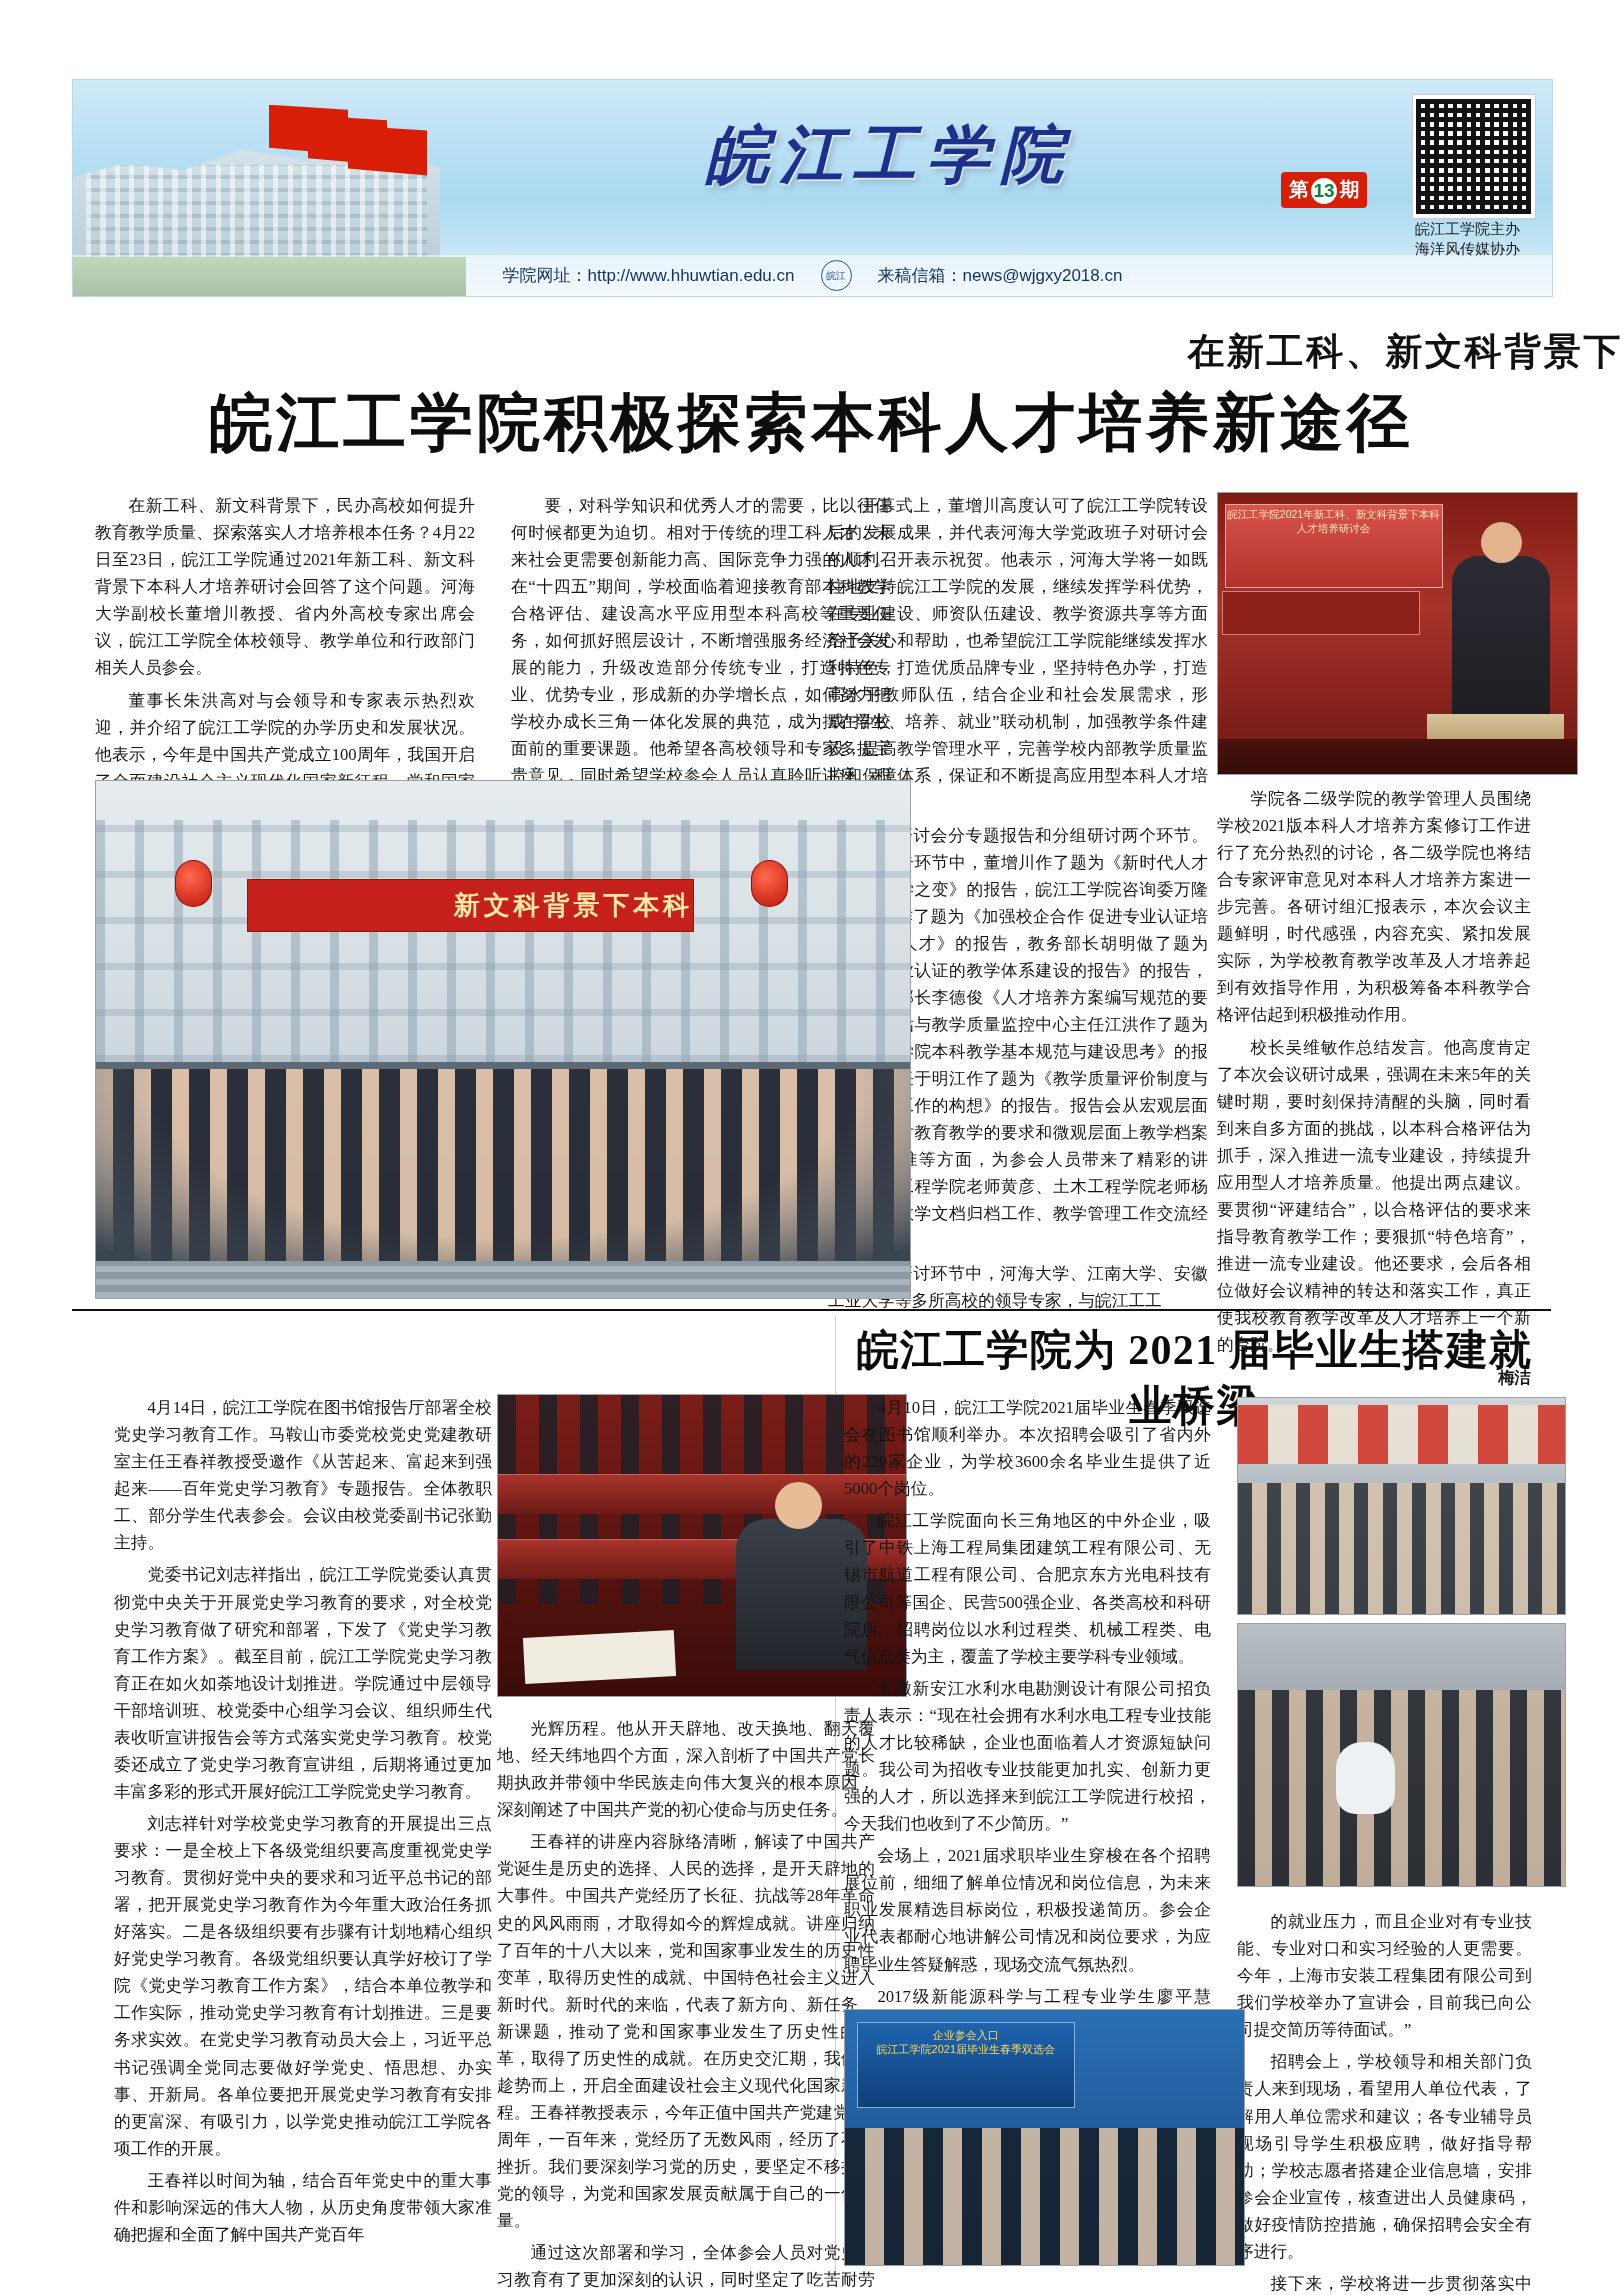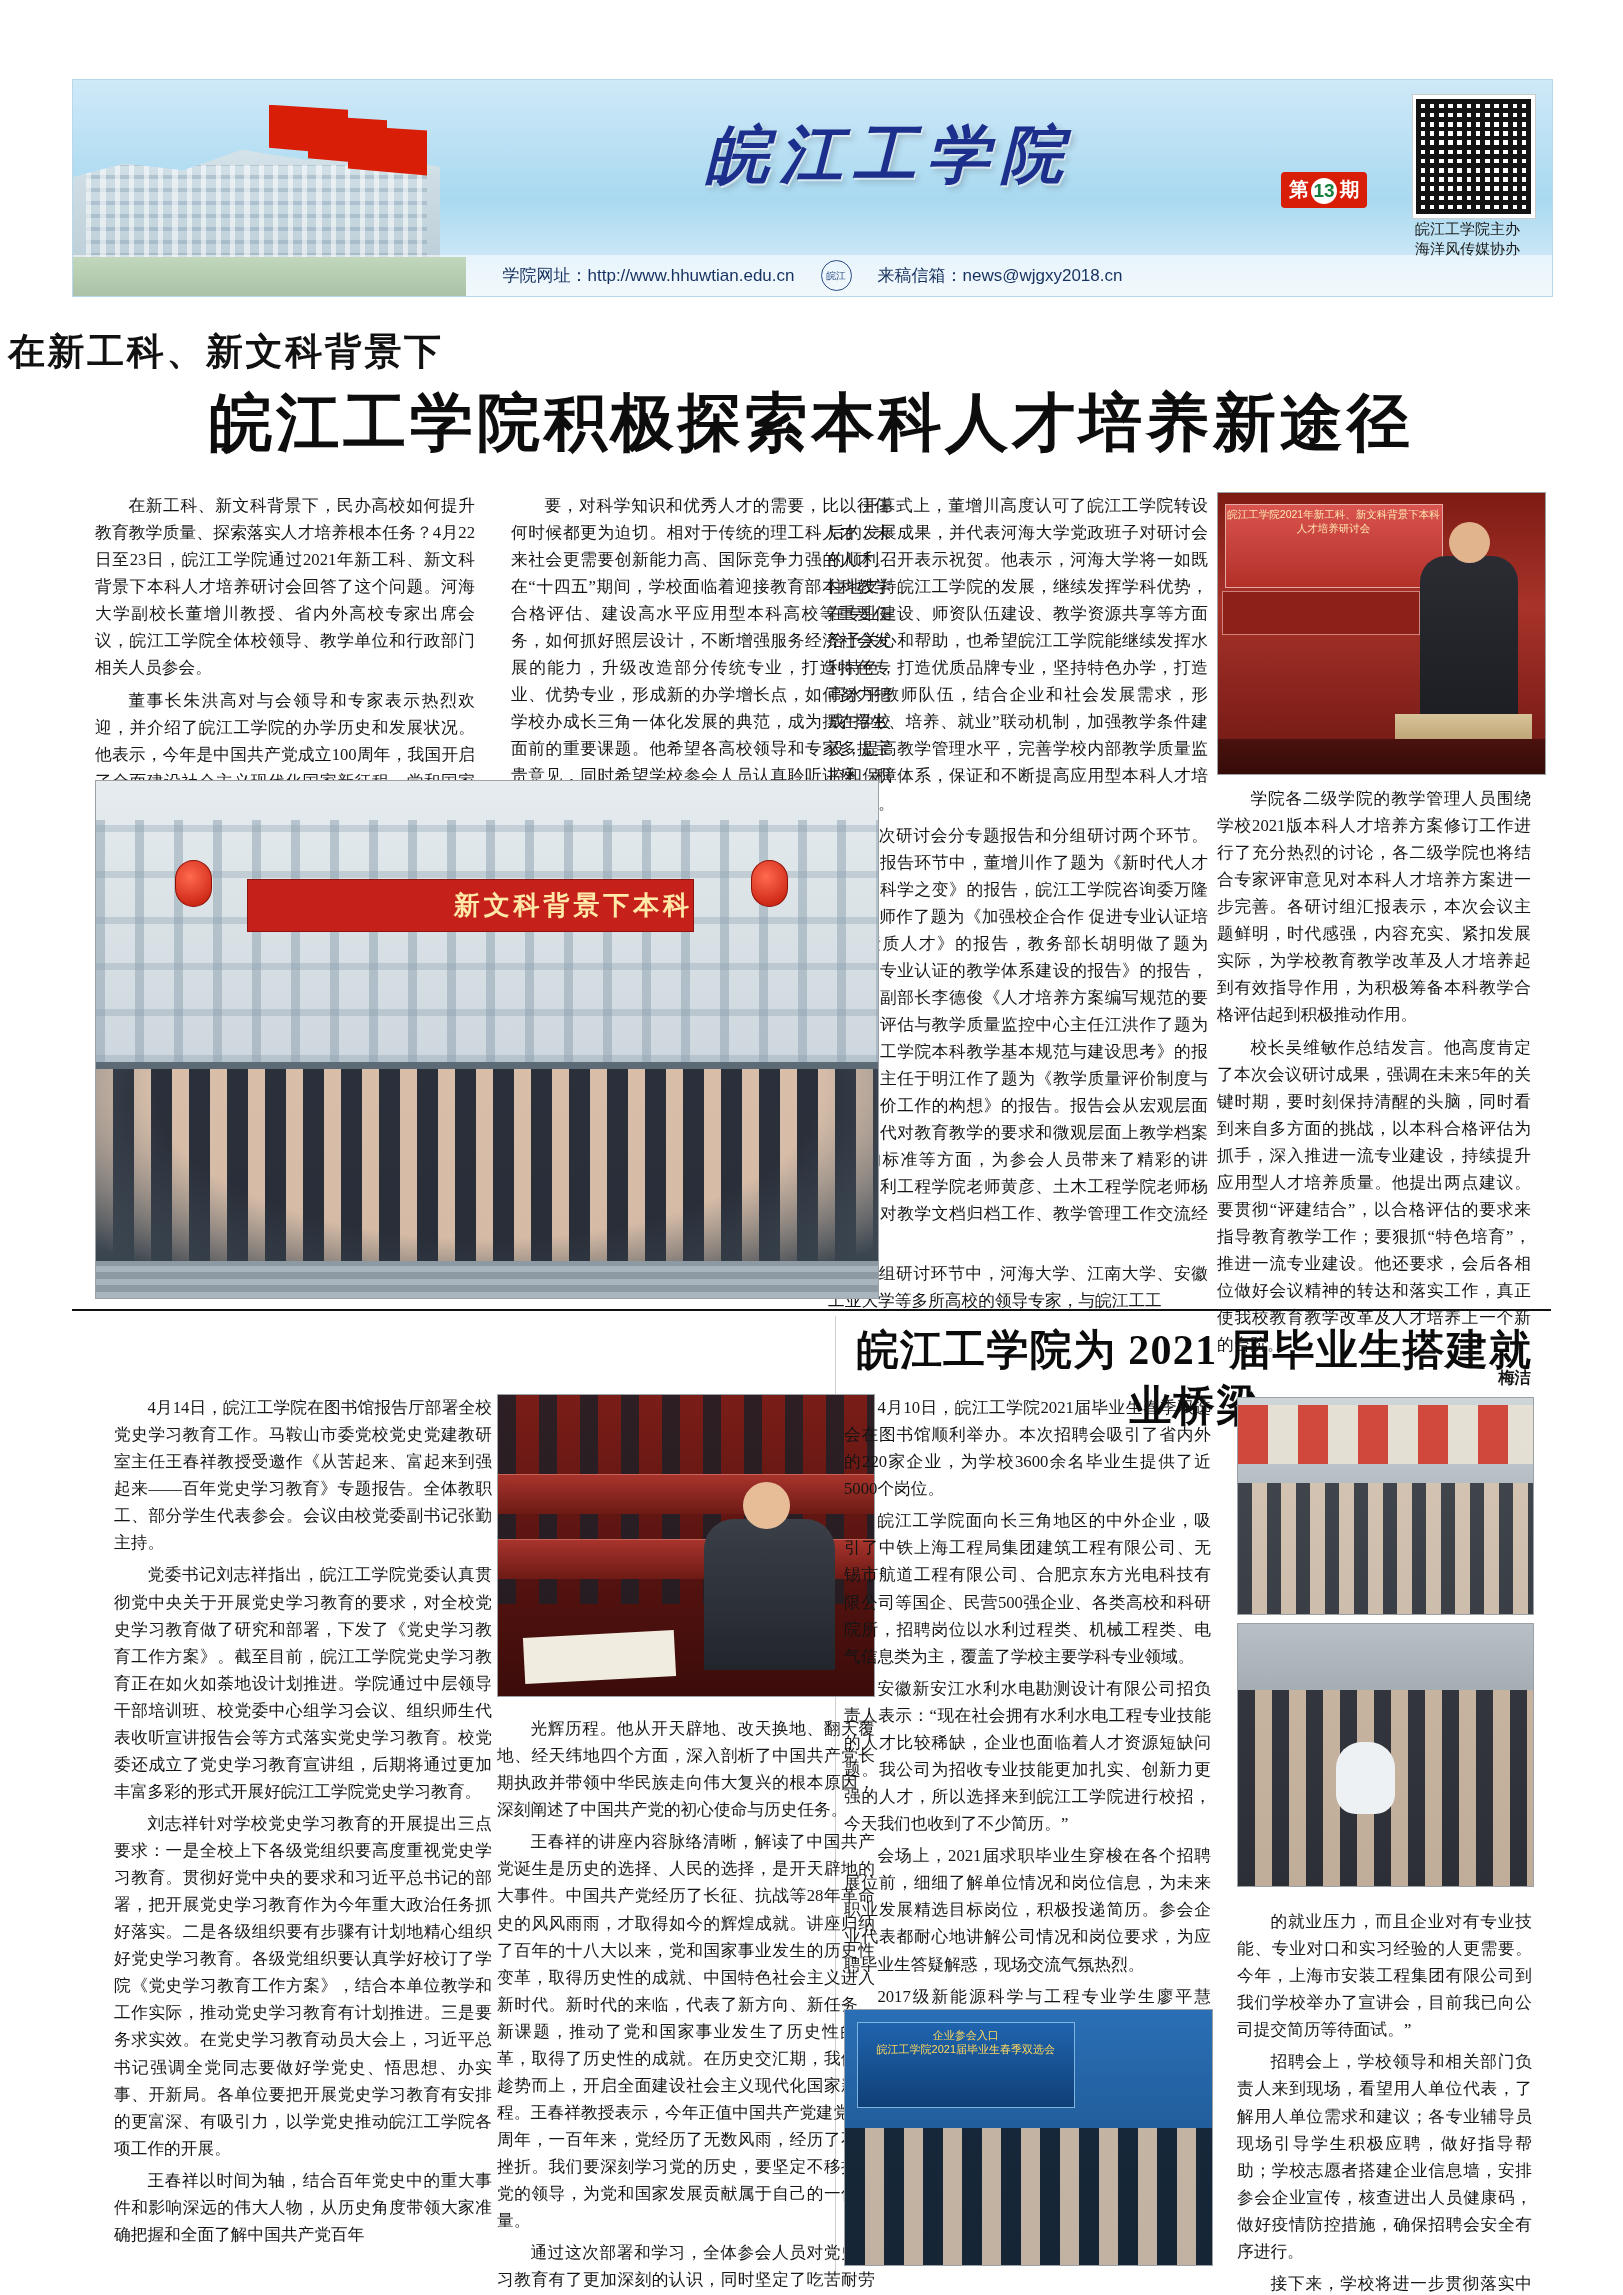--- a/index.html
+++ b/index.html
@@ -126,21 +126,21 @@
   .mh-emblem{
     width:29px; height:29px; border-radius:50%;
     border:1.3px solid #2a4a86; color:#2a4a86;
     display:flex;align-items:center;justify-content:center;
     font-size:9.8px; line-height:1;
   }
 
   
   .kicker{
     position:absolute; left:8px; right:0; top: 327px;
-    text-align:left;
+    text-align:right;
     font-size: 37px; font-weight:bold; letter-spacing: 2.6px;
     color:#111;
   }
   .headline{
     position:absolute; left:0; right:0; top: 380px;
     text-align:center;
     font-size: 63px; font-weight: bold; letter-spacing: 3.9px;
     color:#0d0d0d;
   }
 
@@ -162,20 +162,21 @@
   #topcol1 { left: 95px;  top: 492px; width: 380px; }
   #topcol2 { left: 511px;  top: 492px; width: 380px; }
   #topcol3 { left: 828px; top: 492px; width: 380px; }
   #topcol4 { left: 1217px; top: 785px; width: 314px; }
 
   .photo{
     position:absolute;
     background:#c8cdd2;
     overflow:hidden;
     border:0.7px solid #9aa2a8;
+    padding-left:32px;
   }
 
   
   #photo-speaker{
     left: 1217px; top: 492px; width: 327px; height: 281px;
     background:
       linear-gradient(180deg,#7d1b13 0%, #a8332a 40%, #6d1612 100%);
   }
   #photo-speaker .screen{
     position:absolute; left: 6.5px; top: 10.5px; width: 216px; height: 79px;

